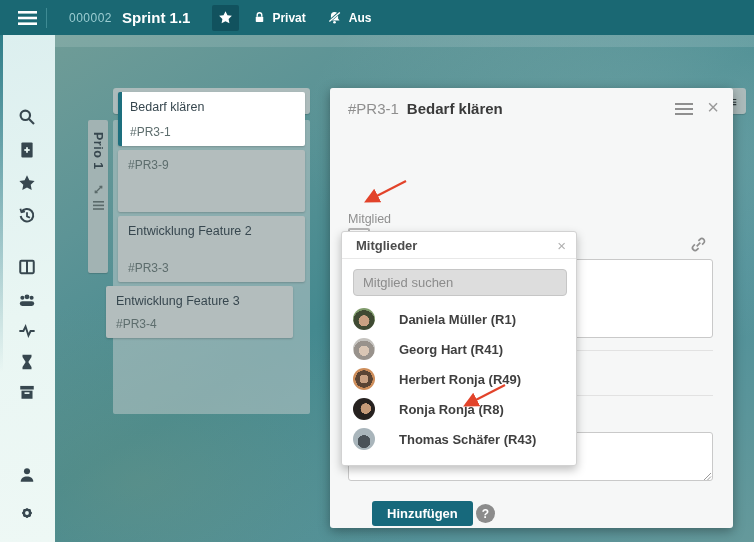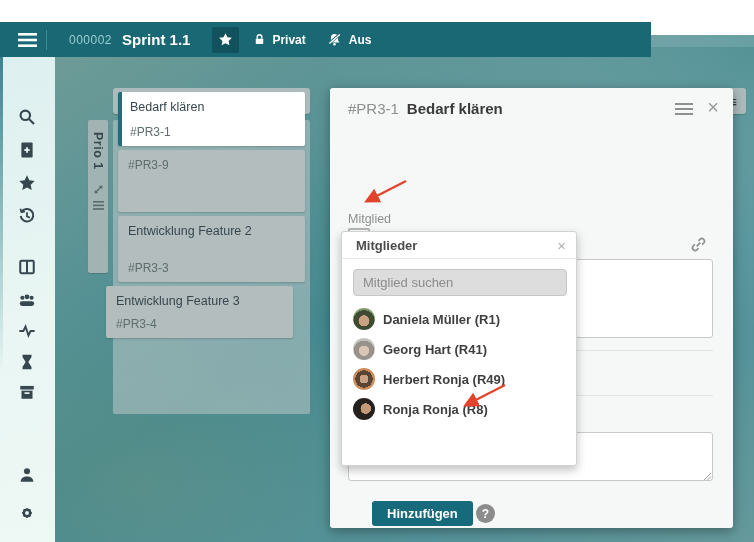--- a/index.html
+++ b/index.html
@@ -1,21 +1,21 @@
 <!DOCTYPE html>
 <html><head>
 <meta charset="utf-8">
 <style>
   * { box-sizing: border-box; margin: 0; padding: 0; }
   html,body { width:754px; height:542px; }
   body { font-family:"Liberation Sans", sans-serif; overflow:hidden; background:#fff; }
   #stage { position:relative; width:754px; height:542px; overflow:hidden; }
 
   
-  .topbar { position:absolute; left:0; top:0; width:651px; height:35px; background:#1a6873; display:flex; align-items:center; z-index:30;margin-top:22px; }
+  .topbar { position:absolute; left:0; top:0; width:754px; height:35px; background:#1a6873; display:flex; align-items:center; z-index:30; }
   .topbar .menu-btn { width:38px; height:35px; margin-left:8px; display:flex; align-items:center; justify-content:center; cursor:pointer; }
   .topbar .vdiv { width:1px; height:20px; background:#3f8b94; margin-right:22px; }
   .board-number { color:#9ecpx; color:#9ccdd2; font-size:12px; letter-spacing:.5px; margin-right:10px; }
   .board-title { color:#fff; font-size:15px; font-weight:bold; margin-right:22px; }
   .star-box { width:27px; height:26px; background:#11525e; border-radius:2px; display:flex; align-items:center; justify-content:center; margin-right:14px; cursor:pointer; }
   .tb-item { display:flex; align-items:center; gap:6px; margin-right:20px; color:#fff; font-size:12px; font-weight:bold; cursor:pointer; }
 
   
   .sidebar { position:absolute; left:0; top:35px; width:55px; height:507px; background:linear-gradient(165deg,#dcefef 0%,#e9f6f3 55%,#eef8f5 100%); z-index:20; }
   .sidebar::before { content:""; position:absolute; left:0; top:0; width:3px; height:70%; background:linear-gradient(#2e7d88 0%, rgba(46,125,136,0) 95%); }
@@ -72,21 +72,21 @@
   .m-help { position:absolute; left:146px; top:416px; width:19px; height:19px; background:#8c8c8c; border-radius:50%; color:#fff; font-size:12px; font-weight:bold; display:flex; align-items:center; justify-content:center; cursor:pointer; }
 
   
   .popup { position:absolute; left:341px; top:231px; width:236px; height:235px; background:#fff; border:1px solid #d2d2d2; border-radius:3px; box-shadow:0 4px 10px rgba(0,0,0,.25); z-index:50; }
   .p-head { display:flex; align-items:center; height:27px; border-bottom:1px solid #e8e8e8; padding:0 10px 0 14px; }
   .p-title { flex:1; font-size:13px; font-weight:bold; color:#4c4c4c; }
   .p-close { color:#b0b0b0; font-size:15px; cursor:pointer; line-height:1; }
   .p-search { position:absolute; left:11px; top:37px; width:214px; height:27px; background:#dddddd; border:1px solid #c6c6c6; border-radius:4px; font-family:"Liberation Sans",sans-serif; font-size:13px; color:#6a6a6a; padding:0 9px; outline:none; }
   .p-search::placeholder { color:#8c8c8c; }
   .p-list { position:absolute; left:11px; top:72px; width:214px; }
-  .p-row { display:flex; align-items:center; height:30px; gap:8px; cursor:pointer; }
+  .p-row { display:flex; align-items:center; height:30px; gap:24px; cursor:pointer; }
   .avatar { width:22px; height:22px; border-radius:50%; flex:none; }
   .p-name { font-size:13px; font-weight:bold; color:#3f3f3f; }
   .av1 { background:radial-gradient(circle at 50% 58%, #c9a183 0 32%, #3f4a33 33% 62%, #7f9a6b 63%); }
   .av2 { background:radial-gradient(circle at 50% 58%, #d9c6b5 0 30%, #98928c 31% 60%, #c4c2be 61%); }
   .av3 { background:radial-gradient(circle at 50% 50%, #c9a183 0 28%, #5a4434 29% 55%, #cd8d5a 56%); }
   .av4 { background:radial-gradient(circle at 58% 48%, #c59a78 0 30%, #26211f 31%); }
   .av5 { background:radial-gradient(circle at 50% 62%, #4a5258 0 36%, #a9b5bb 37%); }
 
   .arrows { position:absolute; left:0; top:0; z-index:60; pointer-events:none; }
   svg { display:block; }
@@ -336,20 +336,24 @@
         <span class="p-name">Georg Hart (R41)</span>
       </div>
       <div class="p-row">
         <span class="avatar av3"></span>
         <span class="p-name">Herbert Ronja (R49)</span>
       </div>
       <div class="p-row">
         <span class="avatar av4"></span>
         <span class="p-name">Ronja Ronja (R8)</span>
       </div>
+      <div class="p-row">
+        <span class="avatar av5"></span>
+        <span class="p-name">Thomas Schäfer (R43)</span>
+      </div>
     </div>
   </div>
 
   <svg class="arrows" width="754" height="542">
     <defs>
       <marker id="ah" markerWidth="8" markerHeight="8" refX="5.5" refY="3.5" orient="auto">
         <path d="M0 0 L7 3.5 L0 7 z" fill="#e2432a"></path>
       </marker>
     </defs>
     <line x1="406" y1="181" x2="367" y2="201" stroke="#e2432a" stroke-width="2.2" marker-end="url(#ah)"></line>

